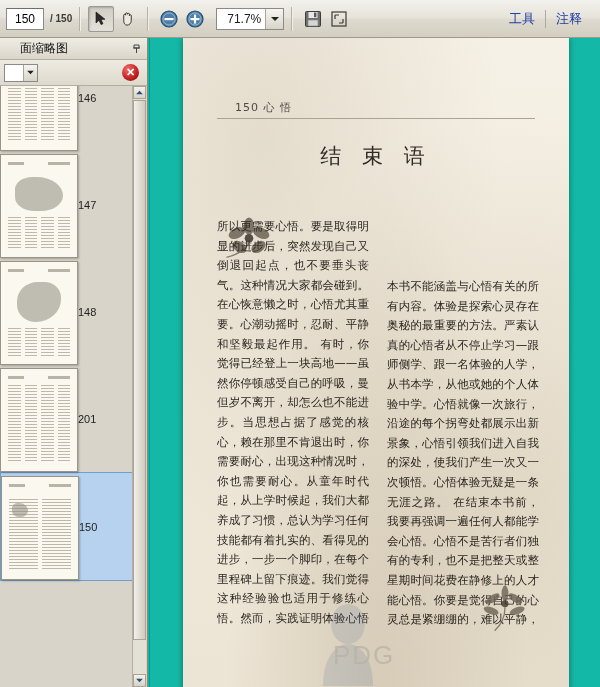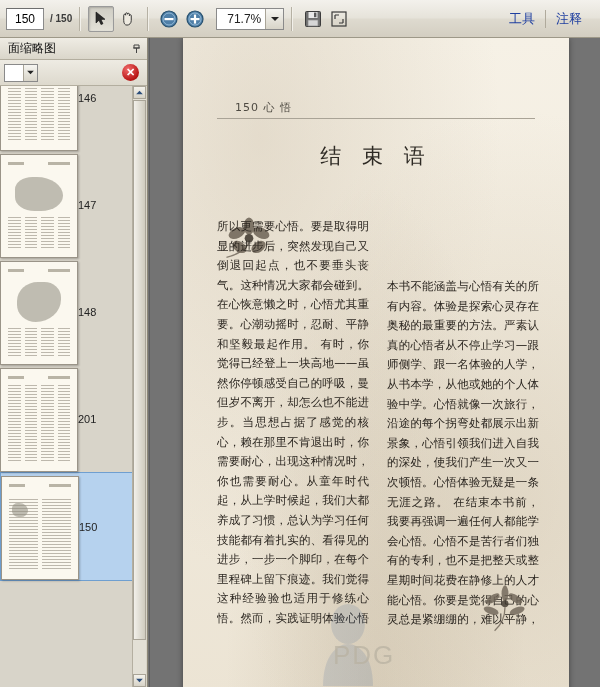--- a/index.html
+++ b/index.html
@@ -128,21 +128,21 @@
     background: #d8d4c9;
     border-right: 1px solid #8d8878;
     box-sizing: border-box;
   }
   .panel-header {
     height: 22px;
     background: linear-gradient(to bottom, #efece4, #dad6ca);
     border-bottom: 1px solid #b3ae9f;
     display: flex;
     align-items: center;
-    padding-left: 8px;
+    padding-left: 20px;
     box-sizing: border-box;
   }
   .panel-title {
     font-size: 12px;
     color: #111;
     white-space: nowrap;
   }
   .panel-pin {
     margin-left: auto;
     margin-right: 4px;
@@ -307,21 +307,21 @@
     box-sizing: border-box;
   }
 
   
   .doc-area {
     position: absolute;
     left: 148px;
     top: 38px;
     right: 0;
     bottom: 0;
-    background: #737373;
+    background: #14b8a6;
     overflow: hidden;
   }
   .page-sheet {
     position: absolute;
     left: 35px;
     top: 0px;
     width: 386px;
     height: 660px;
     background: #f2ece0;
     box-shadow: 0 0 6px rgba(0,0,0,0.4);

